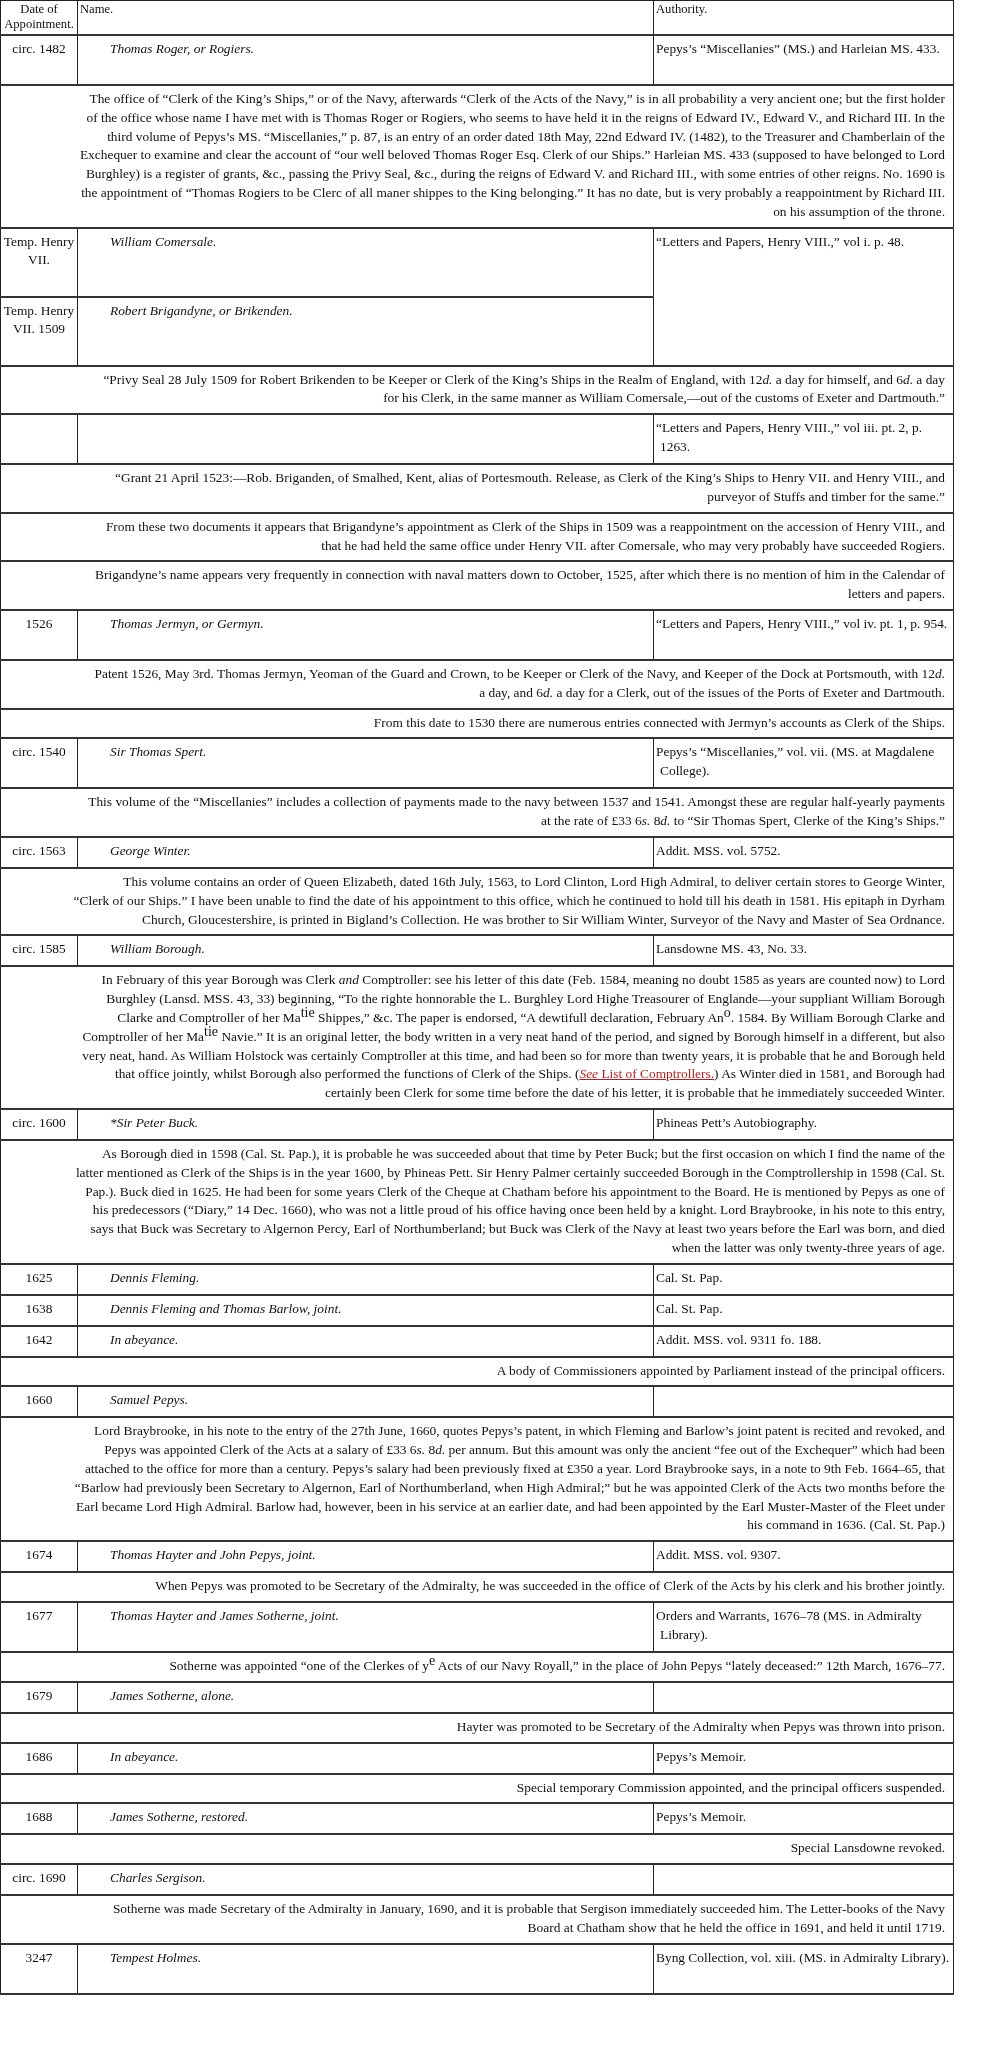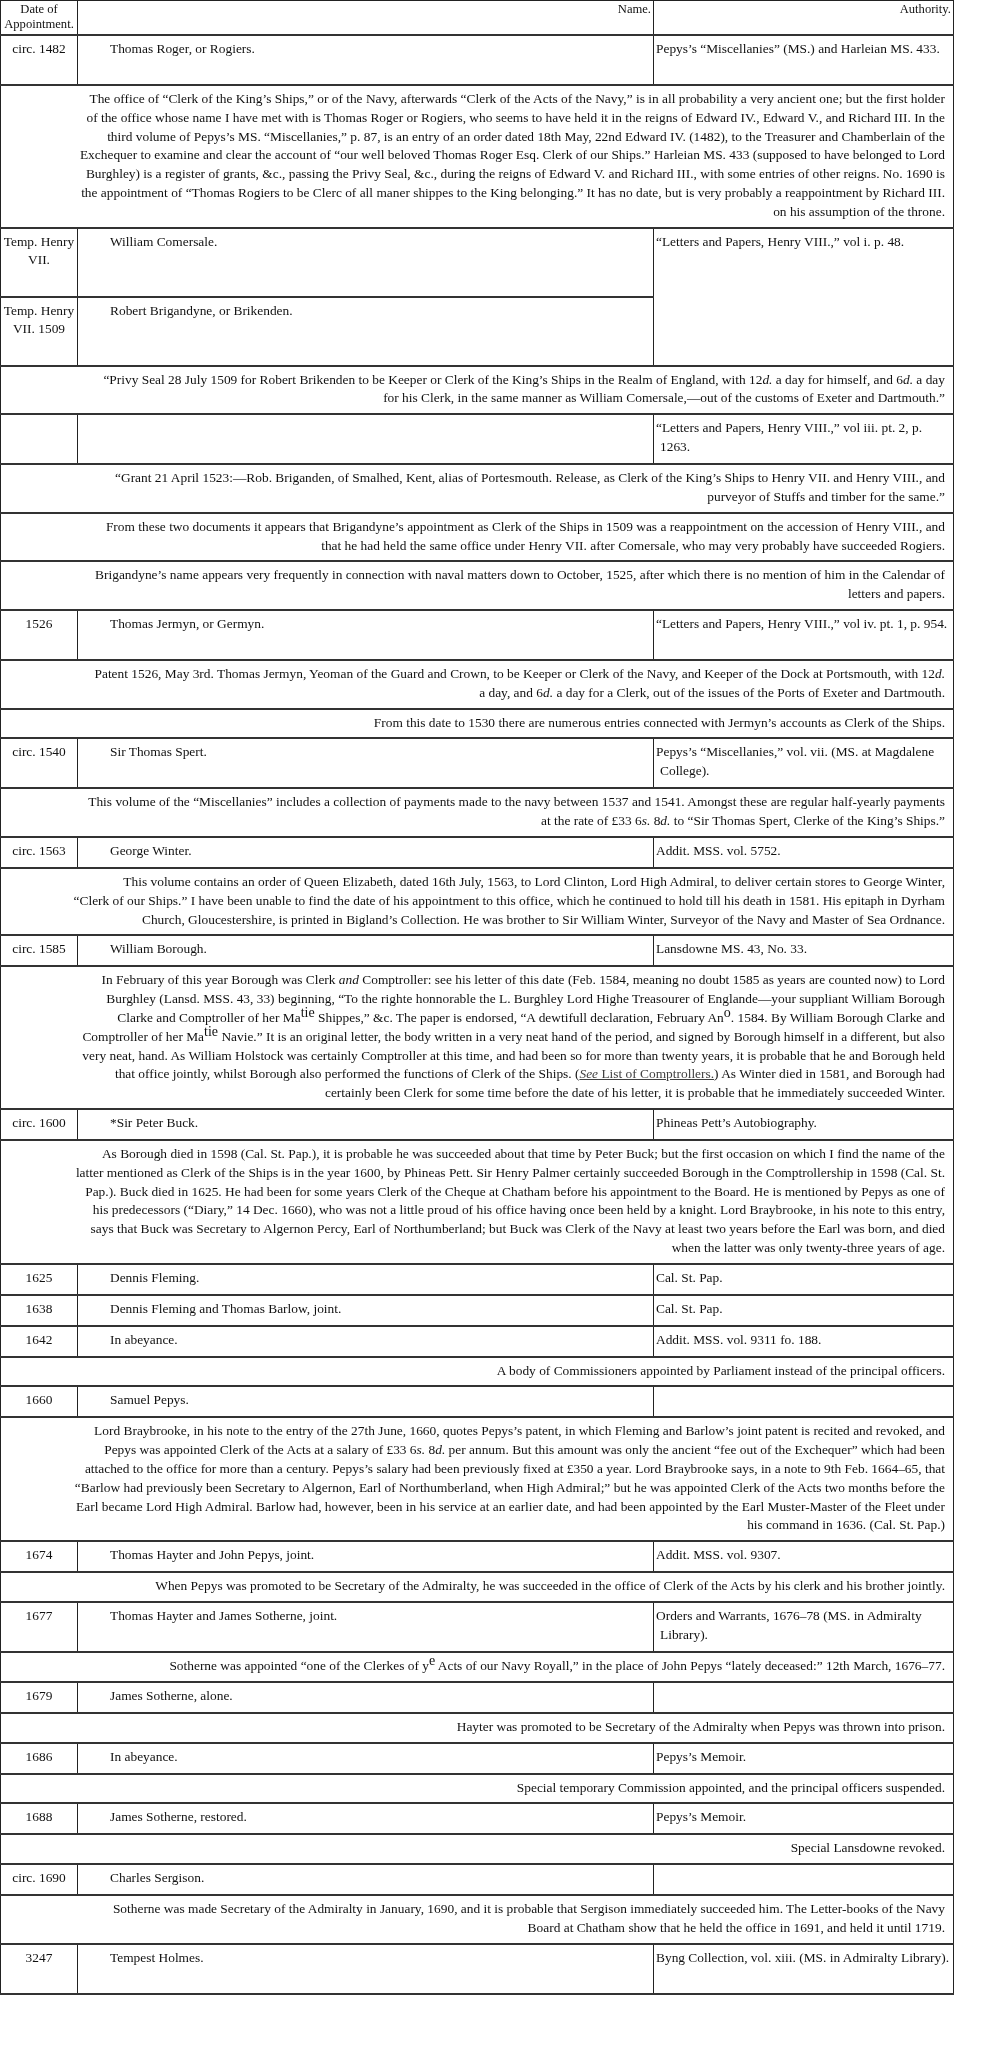--- a/index.html
+++ b/index.html
@@ -15,28 +15,28 @@
   table.clerks col.c-name { width: 576px; }
   table.clerks col.c-auth { width: 300px; }
   table.clerks td, table.clerks th {
     border: 1px solid #222;
     vertical-align: top;
     padding: 4px 3px 5px 3px;
   }
   table.clerks tr { border-bottom: 2px solid #333; }
   th { font-weight: normal; font-size: 12.6px; line-height: 15px; padding: 1px 2px 2px 2px !important; }
   th.h-date { text-align: center; }
-  th.h-name, th.h-auth { text-align: right; vertical-align: top; }
+  th.h-name, th.h-auth { text-align: left; vertical-align: top; }
   td.date { text-align: center; padding-left: 1px !important; padding-right: 1px !important; }
-  td.name { padding-left: 32px !important; }
+  td.name { padding-left: 32px !important; font-style: italic; }
   td.auth { padding-left: 2px !important; }
   td.auth .auth-text { display: block; text-indent: -4px; padding-left: 4px; }
   td.note { padding-left: 69px !important; padding-right: 8px !important; text-align: right; }
   td.note p { margin: 0; text-indent: 17px; }
-  a.ref { color: #404040; text-decoration: underline; }
+  a.ref { color: #b91c1c; text-decoration: underline; }
   sup { font-size: 14px; line-height: 0; vertical-align: 5px; }
   .r1 { height: 20px; }
   .r2 { height: 39px; margin-top: 28px; }
   .tall { height: 58px; }
 </style>
 </head>
 <body>
 
 <table class="clerks">
   <colgroup>

